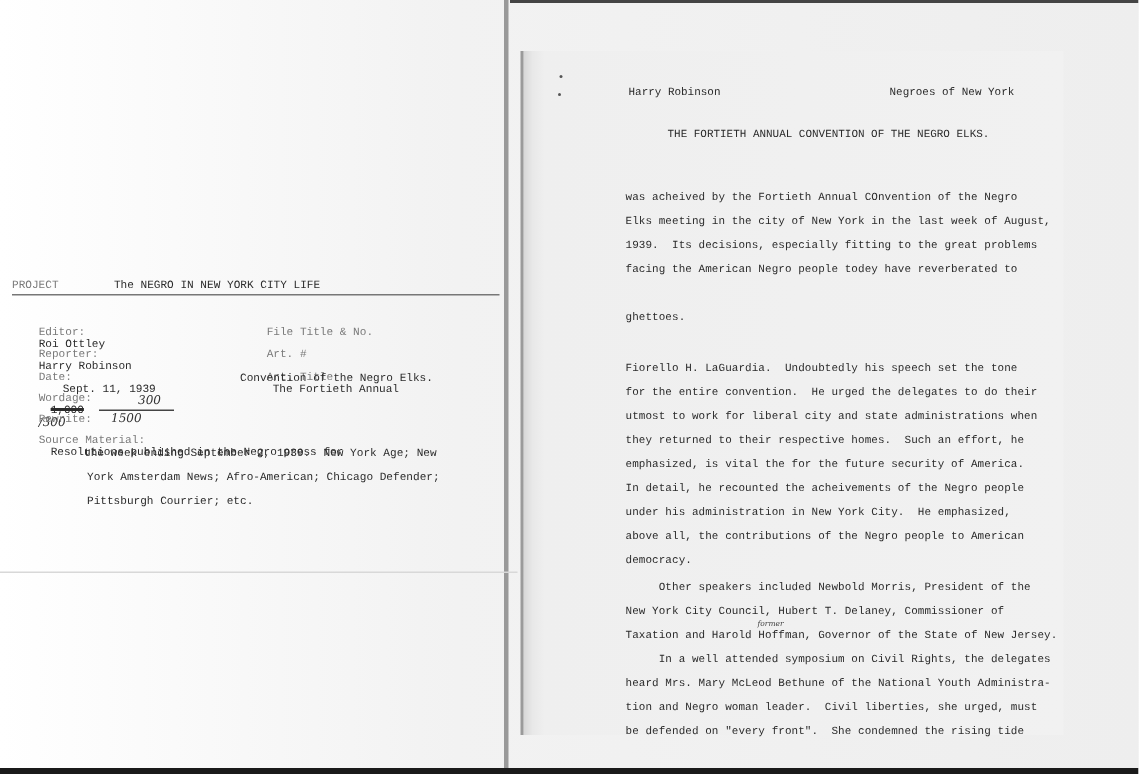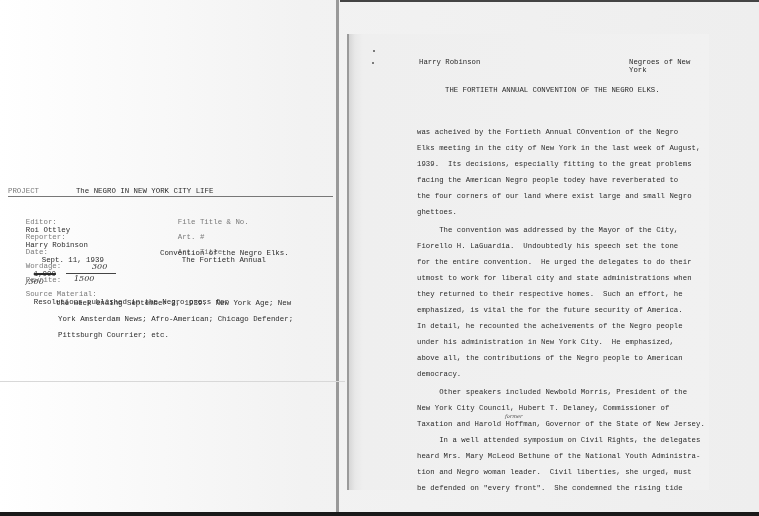--- a/index.html
+++ b/index.html
@@ -40,21 +40,21 @@
     .page {
       position: absolute; left: 347px; top: 34px; width: 360px; height: 456px;
       background: linear-gradient(90deg, #d6d6d6 0px, #e8e8e8 6px, #efefef 14px, #f1f1f1 100%);
       border-left: 2px solid #9a9a9a;
     }
     .page-shadow {
       position: absolute; left: 336px; top: 0; width: 3px; height: 516px; background: #999;
     }
     .page .line { position: absolute; left: 68px; white-space: pre; font-size: 7.3px; letter-spacing: 0.05px; color: #2b2b2b; }
     .page .hdr-left { position: absolute; left: 70px; top: 24px; font-size: 7.3px; }
-    .page .hdr-right { position: absolute; left: 244px; top: 24px; font-size: 7.3px; margin-left: 36px; }
+    .page .hdr-right { position: absolute; left: 244px; top: 24px; font-size: 7.3px; }
     .page .title { position: absolute; left: 96px; top: 52px; font-size: 7.3px; }
     .page .ann { position: absolute; left: 156px; top: 312px; font-size: 5px; color: #444; font-style: italic; font-family: "DejaVu Serif", serif; }
     .speck { position: absolute; width: 2px; height: 2px; background: #555; border-radius: 1px; }
   </style>
 </head>
 <body>
 
 <div class="scan-bg"></div>
 <div class="top-bar-right"></div>
 <div class="page-shadow"></div>
@@ -114,23 +114,21 @@
 
 <div class="page">
   <div class="hdr-left">Harry Robinson</div>
   <div class="hdr-right">Negroes of New York</div>
   <div class="title">THE FORTIETH ANNUAL CONVENTION OF THE NEGRO ELKS.</div>
 
   <div class="line" style="top:94px">was acheived by the Fortieth Annual COnvention of the Negro</div>
   <div class="line" style="top:110px">Elks meeting in the city of New York in the last week of August,</div>
   <div class="line" style="top:126px">1939.  Its decisions, especially fitting to the great problems</div>
   <div class="line" style="top:142px">facing the American Negro people todey have reverberated to</div>
-  <div class="line" style="top:158px">the four corners of our land where exist large and small Negro</div>
   <div class="line" style="top:174px">ghettoes.</div>
-  <div class="line" style="top:192px">     The convention was addressed by the Mayor of the City,</div>
   <div class="line" style="top:208px">Fiorello H. LaGuardia.  Undoubtedly his speech set the tone</div>
   <div class="line" style="top:224px">for the entire convention.  He urged the delegates to do their</div>
   <div class="line" style="top:240px">utmost to work for liberal city and state administrations when</div>
   <div class="line" style="top:256px">they returned to their respective homes.  Such an effort, he</div>
   <div class="line" style="top:272px">emphasized, is vital the for the future security of America.</div>
   <div class="line" style="top:288px">In detail, he recounted the acheivements of the Negro people</div>
   <div class="line" style="top:304px">under his administration in New York City.  He emphasized,</div>
   <div class="line" style="top:320px">above all, the contributions of the Negro people to American</div>
   <div class="line" style="top:336px">democracy.</div>
   <div class="line" style="top:354px">     Other speakers included Newbold Morris, President of the</div>

